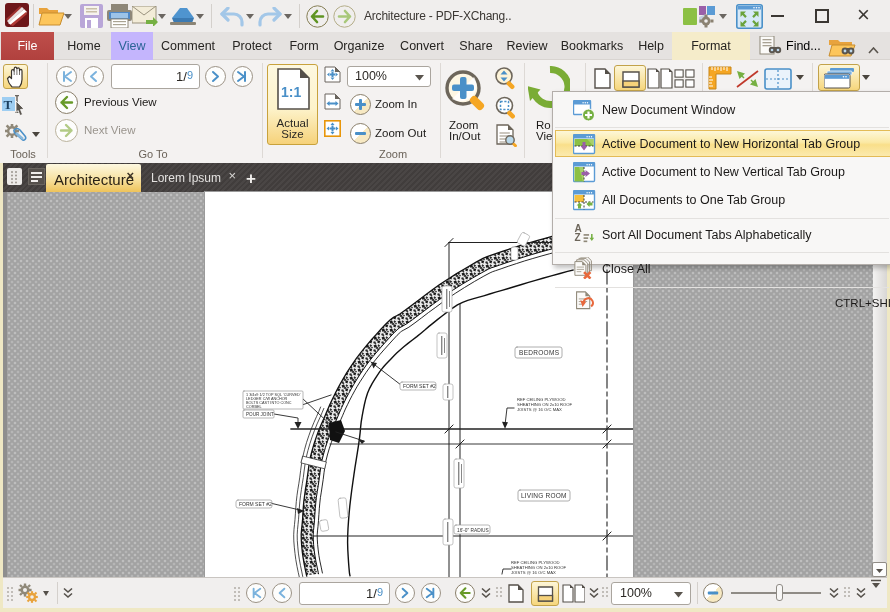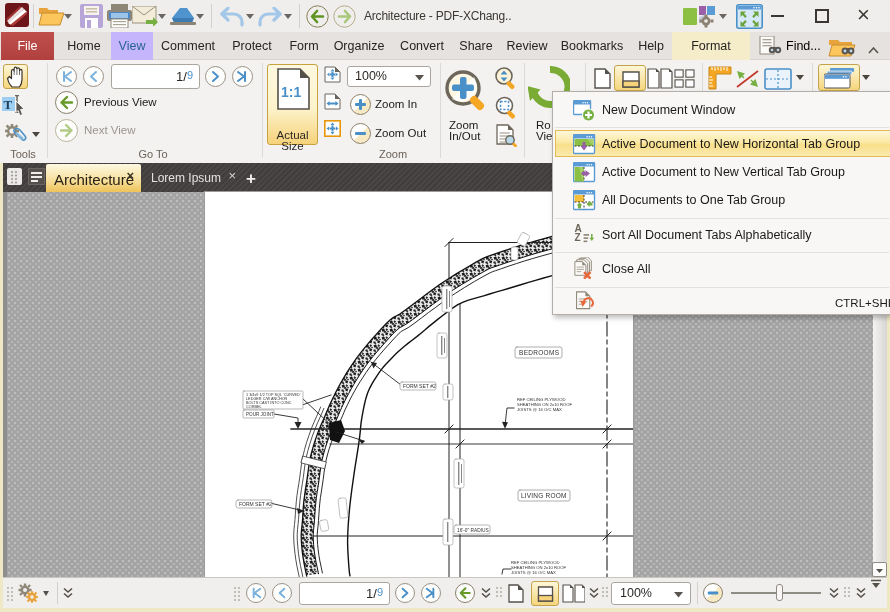--- a/index.html
+++ b/index.html
@@ -43,21 +43,21 @@
   background-size:6px 6px, 6px 6px; background-position:0 0, 3px 3px; }
 #page { position:absolute; left:205px; top:0; width:428px; height:385px; background:#fff; box-shadow:0 0 0 1px #9a9a9a; }
 
 
 #statusbar { position:absolute; left:0; top:577px; width:890px; height:31px; background:#f1efee; border-top:1px solid #c9c5c1; }
 #bottomedge { position:absolute; left:0; top:608px; width:890px; height:4px; background:#efe8c4; }
 #leftedge { position:absolute; left:0; top:163px; width:3px; height:445px; background:#efe8c4; }
 #rightedge { position:absolute; left:887px; top:163px; width:3px; height:445px; background:#efe8c4; }
 
 
-#menu { position:absolute; left:552px; top:91px; width:338px; height:224px; background:#f8f7f6; border:1px solid #b3aeaa; border-right:none; box-shadow:2px 3px 5px rgba(0,0,0,.25); }
+#menu { position:absolute; left:552px; top:91px; width:338px; height:174px; background:#f8f7f6; border:1px solid #b3aeaa; border-right:none; box-shadow:2px 3px 5px rgba(0,0,0,.25); }
 .mtext { position:absolute; left:49px; top:7px; font-size:12.5px; color:#1b1918; white-space:nowrap; }
 .msep { position:absolute; left:2px; width:334px; height:1px; background:#e3e1df; }
 .mico { position:absolute; left:20px; top:3px; width:23px; height:22px; }
 #mhl { position:absolute; left:2px; top:38px; width:336px; height:27px; background:linear-gradient(#fdf7d8,#fbe9a5 45%,#f9df8a 55%,#fbeaae); border:1px solid #e3bb56; border-right:none; }
 </style>
 </head>
 <body>
 <div id="win">
   <div id="titlebar">
     <svg class="abs" style="left:5px;top:3px" width="24" height="25" viewBox="0 0 24 25">
@@ -266,21 +266,21 @@
     <div class="rlabel abs" style="left:84px;top:64px;color:#9a958e">Next View</div>
     <div class="glabel" style="left:93px">Go To</div>
     <div class="rsep" style="left:262px"></div>
 
     <div class="abs ygrad" style="left:267px;top:4px;width:51px;height:81px;border-color:#c8a23c;background:linear-gradient(#fdf8e0,#fdf3cb 55%,#f6d27a)">
       <svg style="margin:3px 0 0 9px" width="33" height="42" viewBox="0 0 33 42">
         <path d="M1 1 H23 L32 10 V41 H1 Z" fill="#fff" stroke="#55504a" stroke-width="1.6"></path>
         <path d="M23 1 L23 10 L32 10 Z" fill="#55504a"></path>
         <text x="4" y="29" font-size="14" font-weight="bold" fill="#4a90c8">1:1</text>
       </svg>
-      <div style="font-size:11.5px;color:#2b2824;text-align:center;margin-top:16px;line-height:11px">Actual<br>Size</div>
+      <div style="font-size:11.5px;color:#2b2824;text-align:center;margin-top:4px;line-height:11px">Actual<br>Size</div>
     </div>
     <svg class="abs" style="left:324px;top:6px" width="17" height="17" viewBox="0 0 17 17">
         <path d="M1 1 H11 L16 6 V16 H1 Z" fill="#fff" stroke="#6a655e"></path>
         <path d="M11 1 V6 H16 Z" fill="#6a655e"></path>
         <g fill="#4a90c8">
           <path d="M8.5 3 l2 2.5 h-4 z"></path>
           <path d="M8.5 14 l2 -2.5 h-4 z"></path>
           <path d="M3 8.5 l2.5 -2 v4 z"></path>
           <path d="M14 8.5 l-2.5 -2 v4 z"></path>
           <rect x="7.5" y="6" width="2" height="5"></rect>

